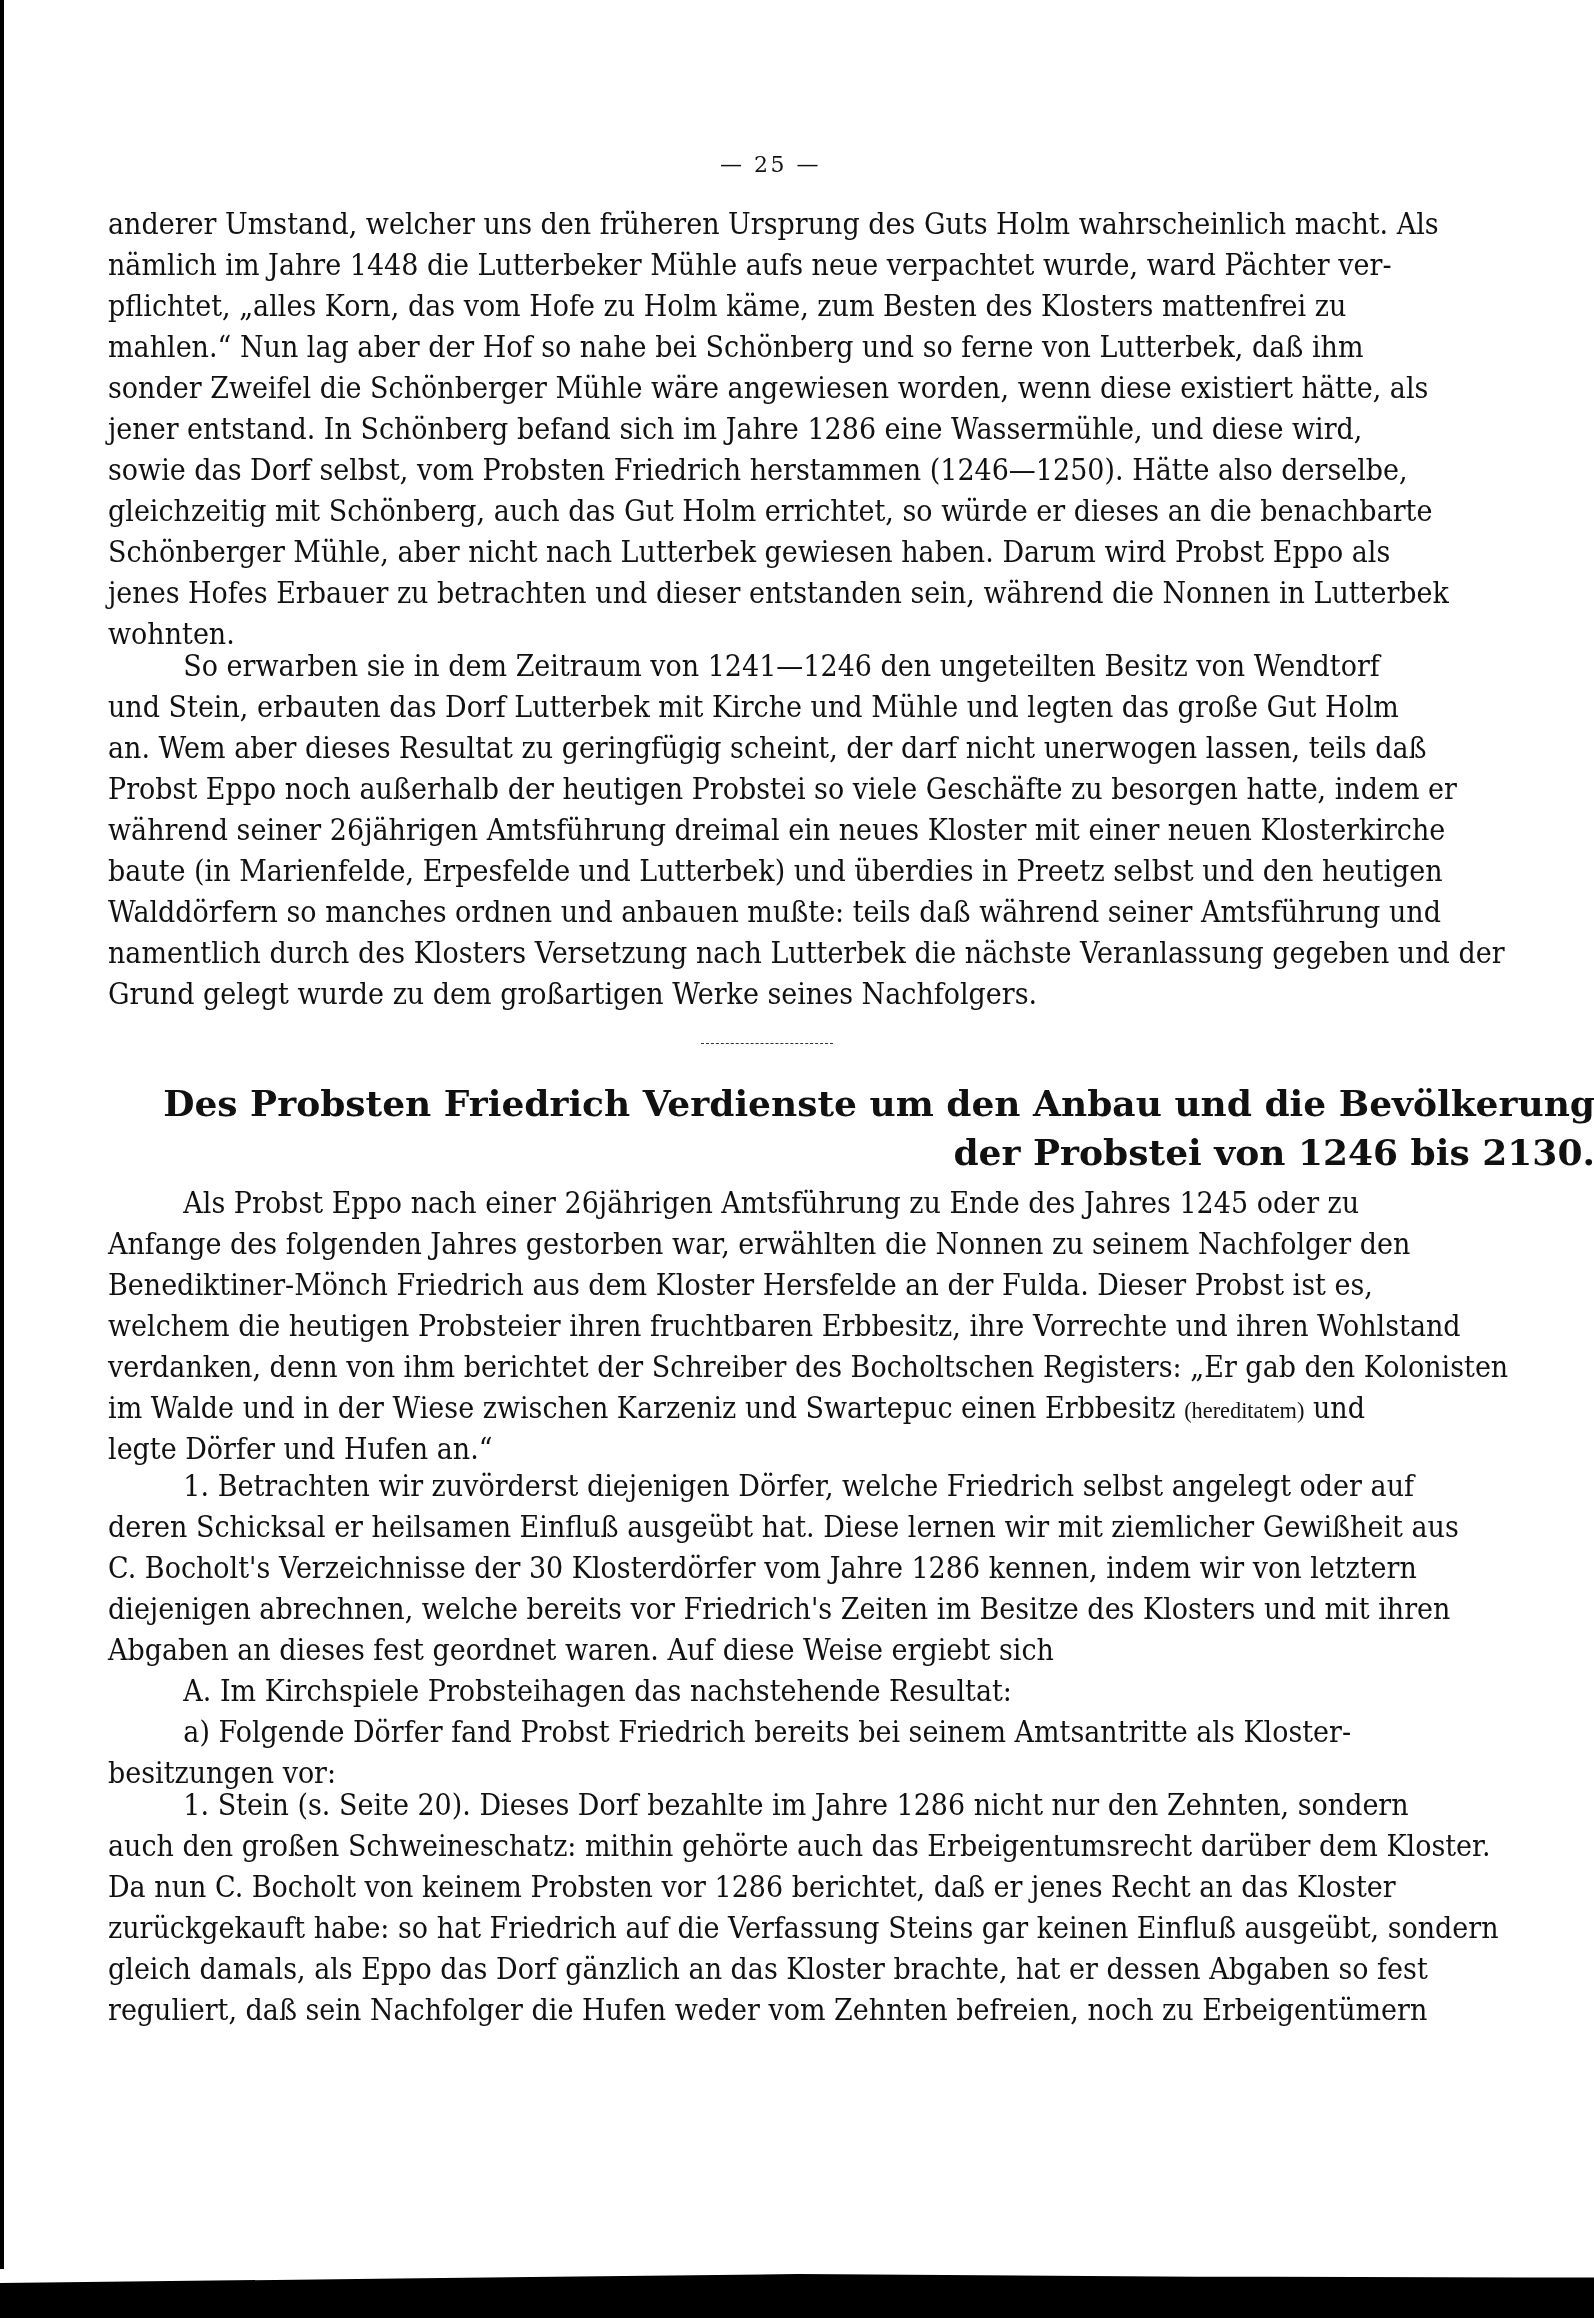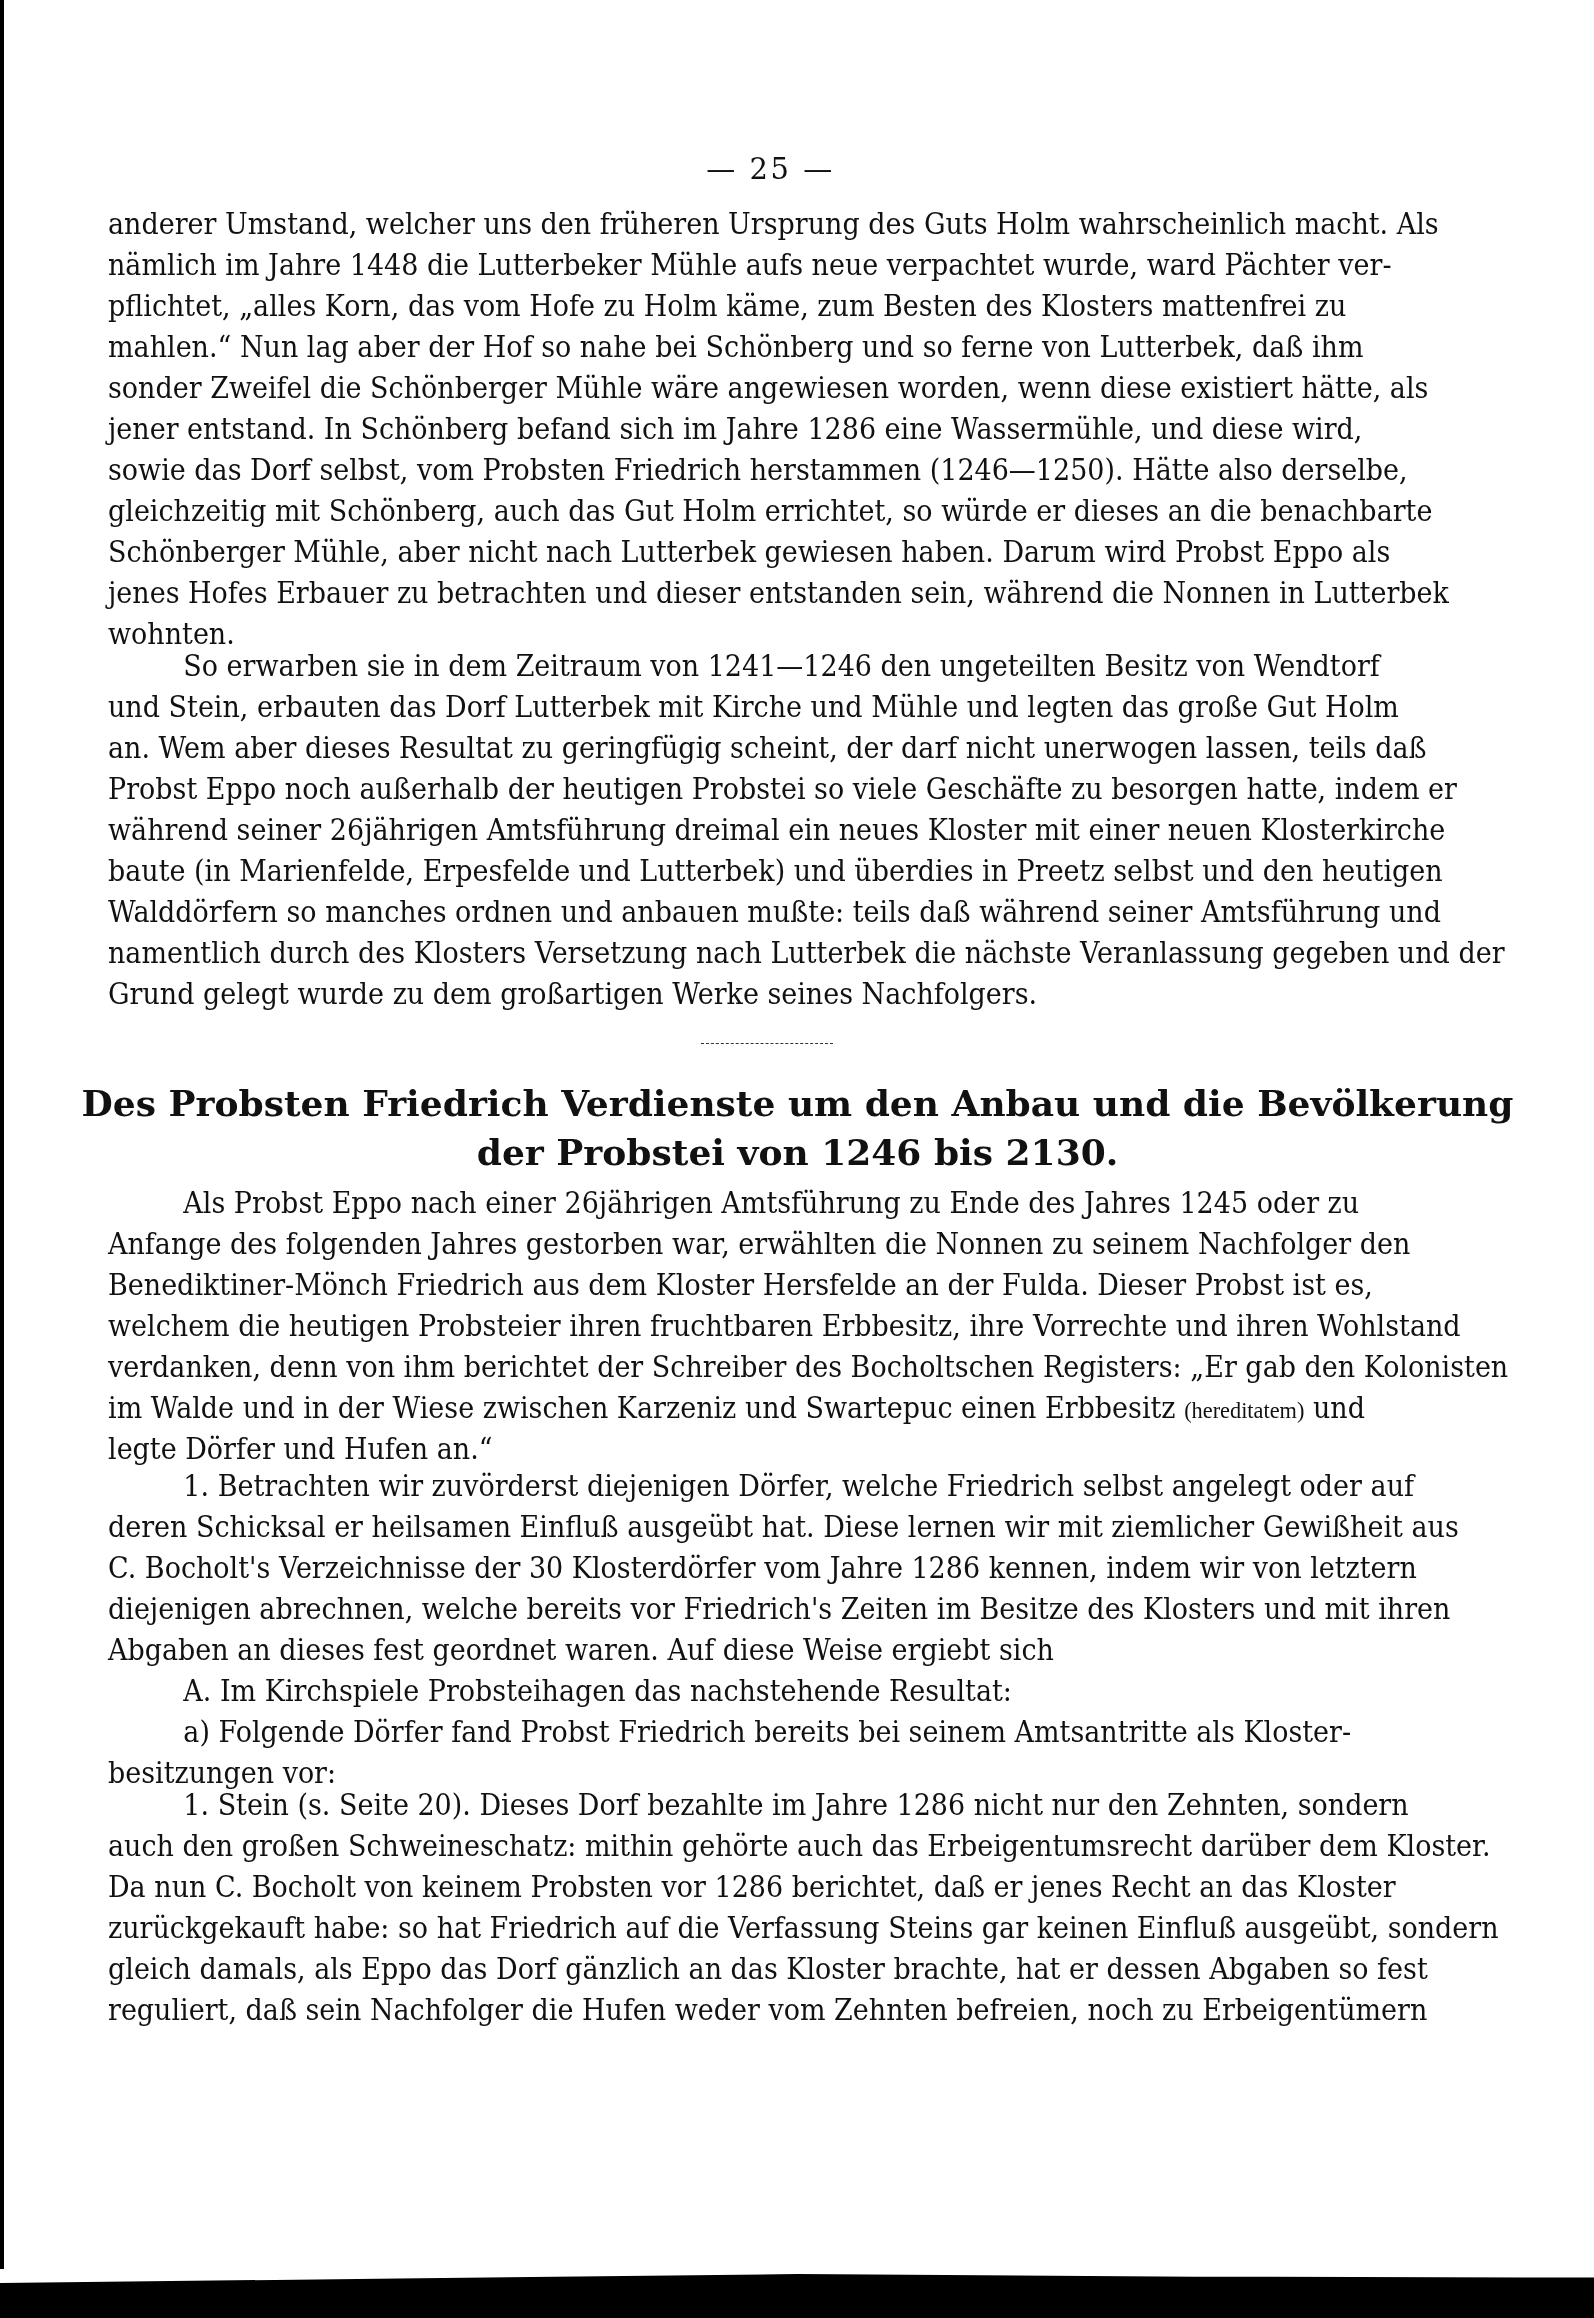--- a/index.html
+++ b/index.html
@@ -14,39 +14,39 @@
     }
     .scan-edge-left {
       position: absolute; left: 0; top: 0; width: 3.8px; height: 2269px; background: #000;
     }
     .scan-edge-bottom {
       position: absolute; left: 0; top: 2274px; width: 1595px; height: 45px; background: #000;
       clip-path: polygon(0 20%, 25% 10%, 50% 0, 75% 6%, 100% 8%, 100% 100%, 0 100%);
     }
     .page-number {
       position: absolute; left: 0; width: 1541px; top: 152px; text-align: center;
-      font-size: 29px; letter-spacing: 2.5px;
+      font-size: 22px; letter-spacing: 2.5px;
     }
     .text-block {
       position: absolute; left: 108px; width: 1324px;
       font-size: 29px; line-height: 41px;
       text-align: justify; text-align-last: justify;
       transform: scaleX(0.93); transform-origin: left top;
     }
     .text-block .line { white-space: nowrap; display: block; height: 41px; }
     .line.last { text-align-last: left; }
     .line.indent { padding-left: 81px; }
     .block-1 { top: 204px; }
     .block-2 { top: 646px; }
     .separator {
       position: absolute; left: 701px; top: 1043px; width: 132px; height: 0;
       border-top: 1.9px dashed #333;
     }
     .heading {
-      position: absolute; left: 0; width: 1595px; top: 1079px; text-align: center;
+      position: absolute; left: 0; width: 1595px; top: 1079px; text-align: right;
       font-size: 36px; line-height: 49px; font-weight: bold;
     }
     .heading .h-line { display: block; }
     .block-3 { top: 1183px; }
     .block-4 { top: 1466px; }
     .block-5 { top: 1785px; }
     .latin { font-size: 24px; font-family: "Liberation Serif", serif; }
   </style>
 </head>
 <body>

